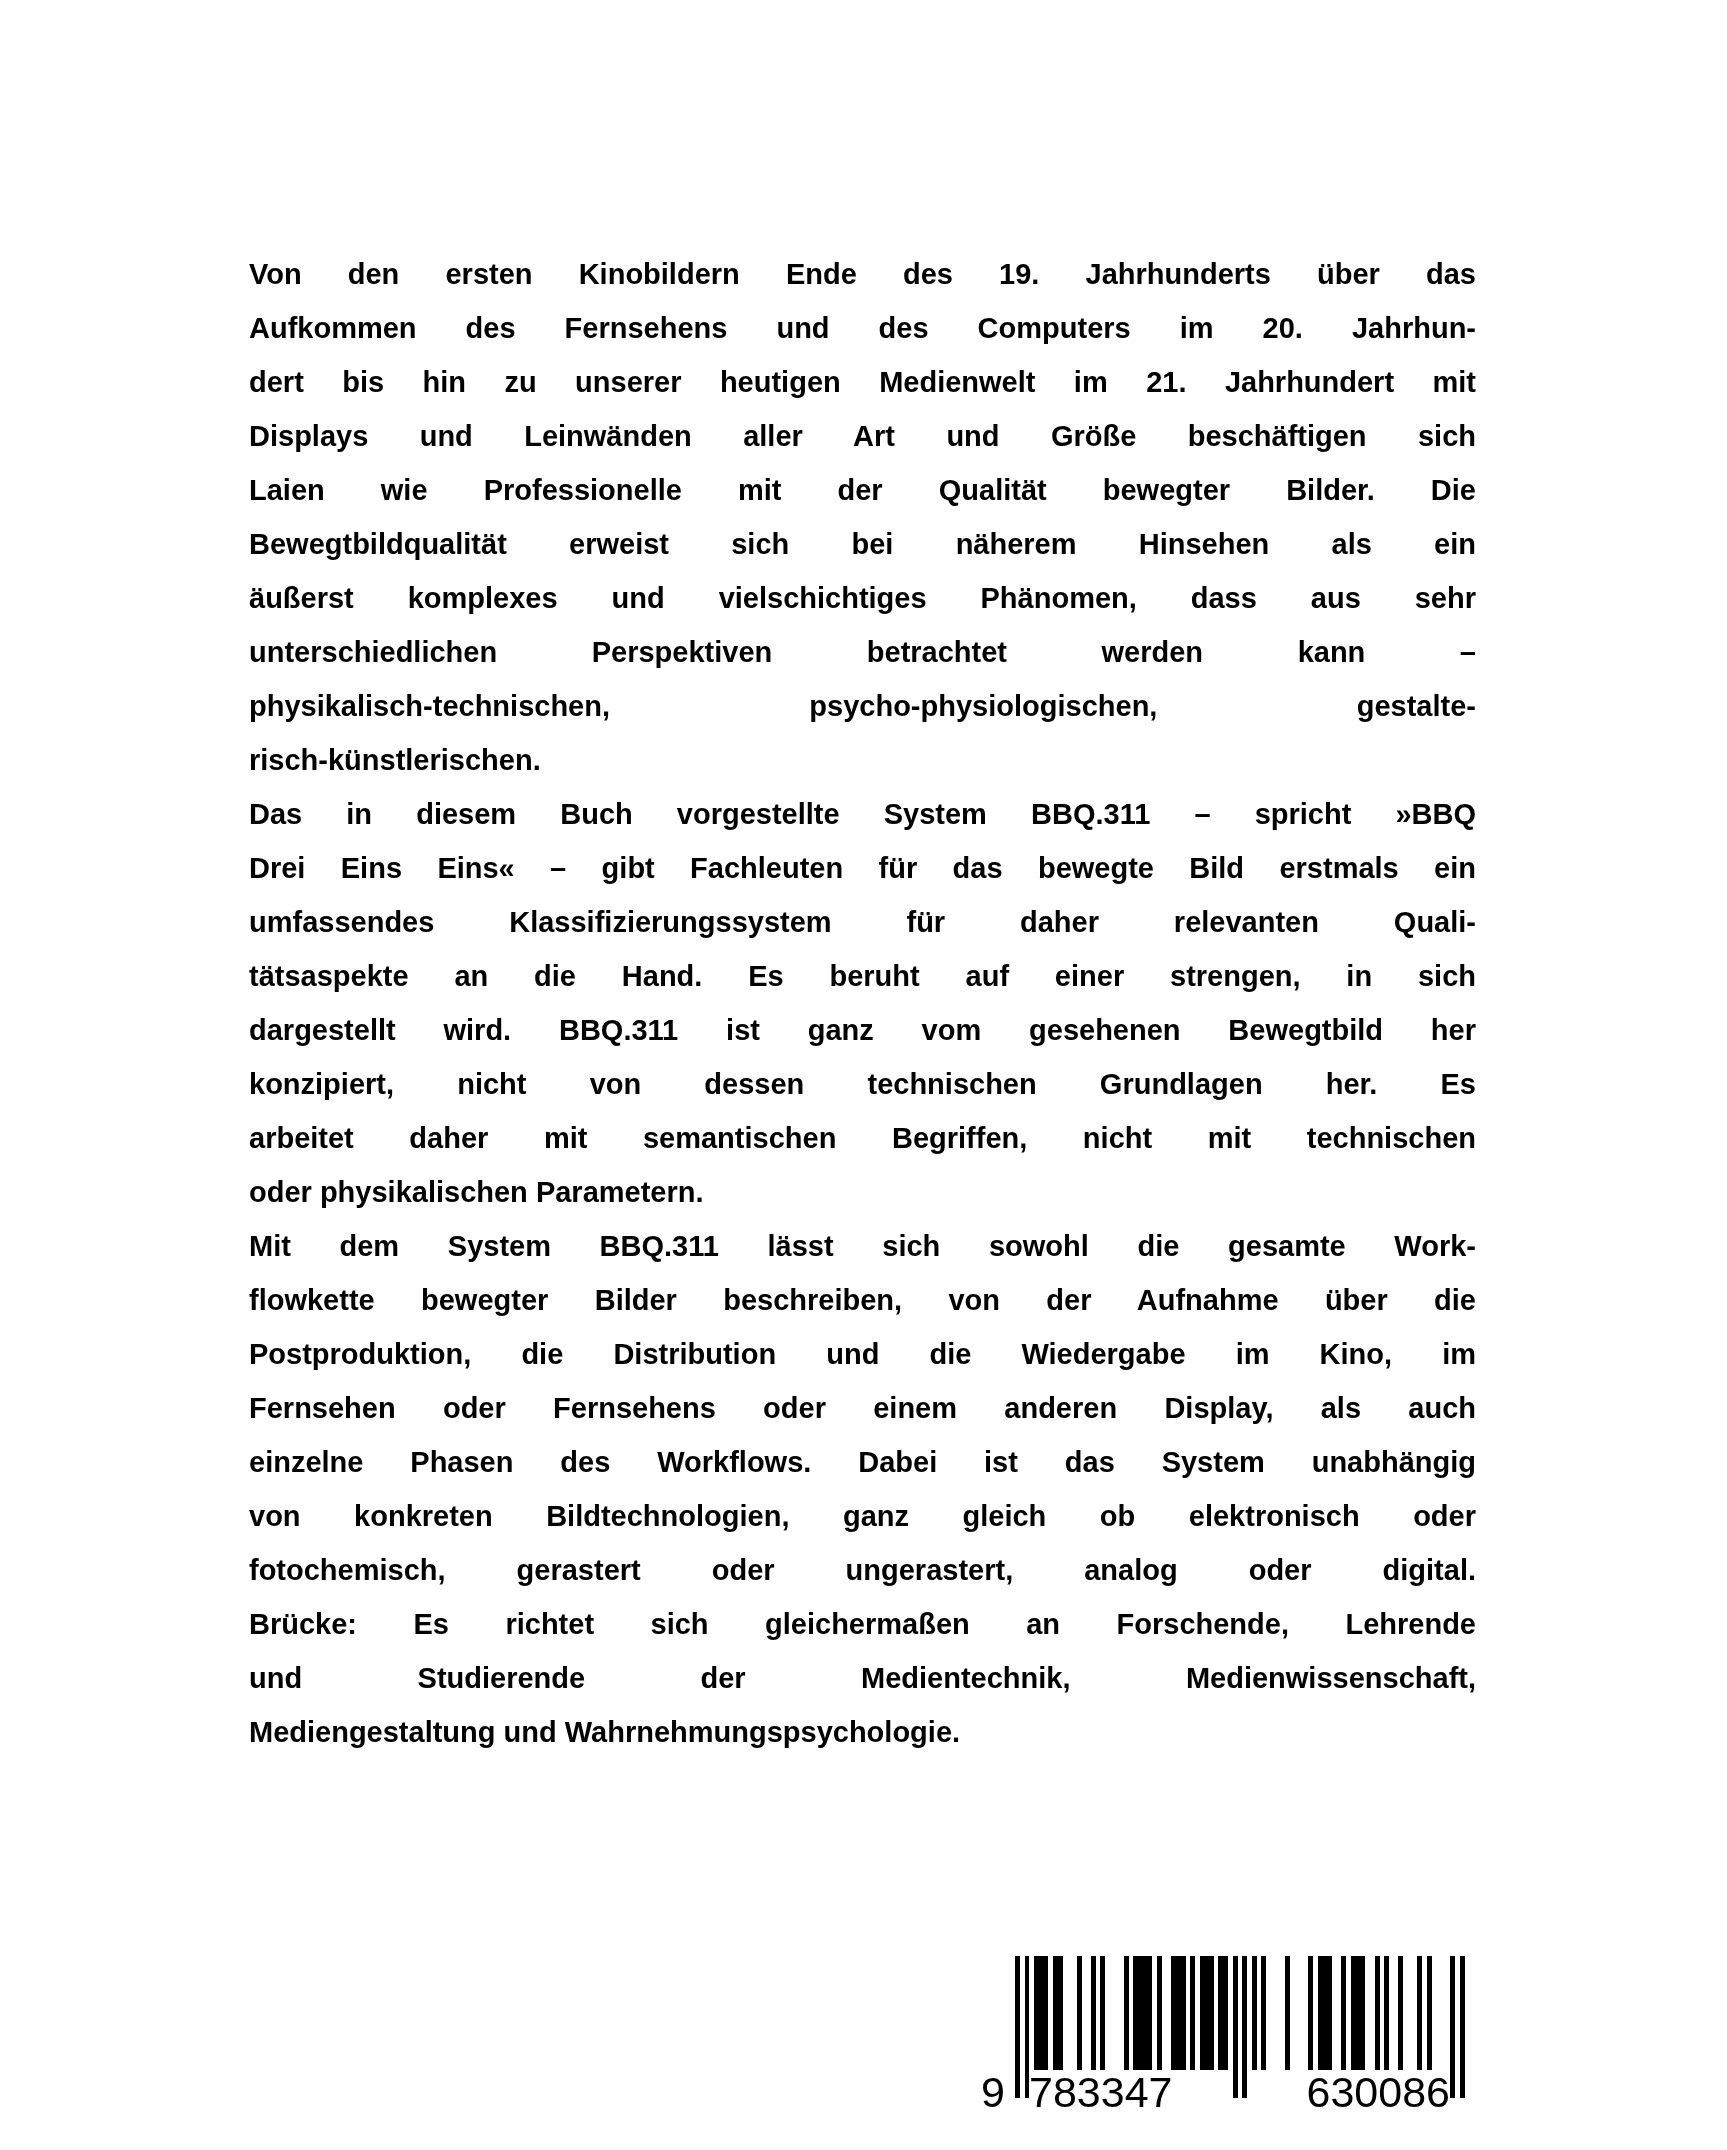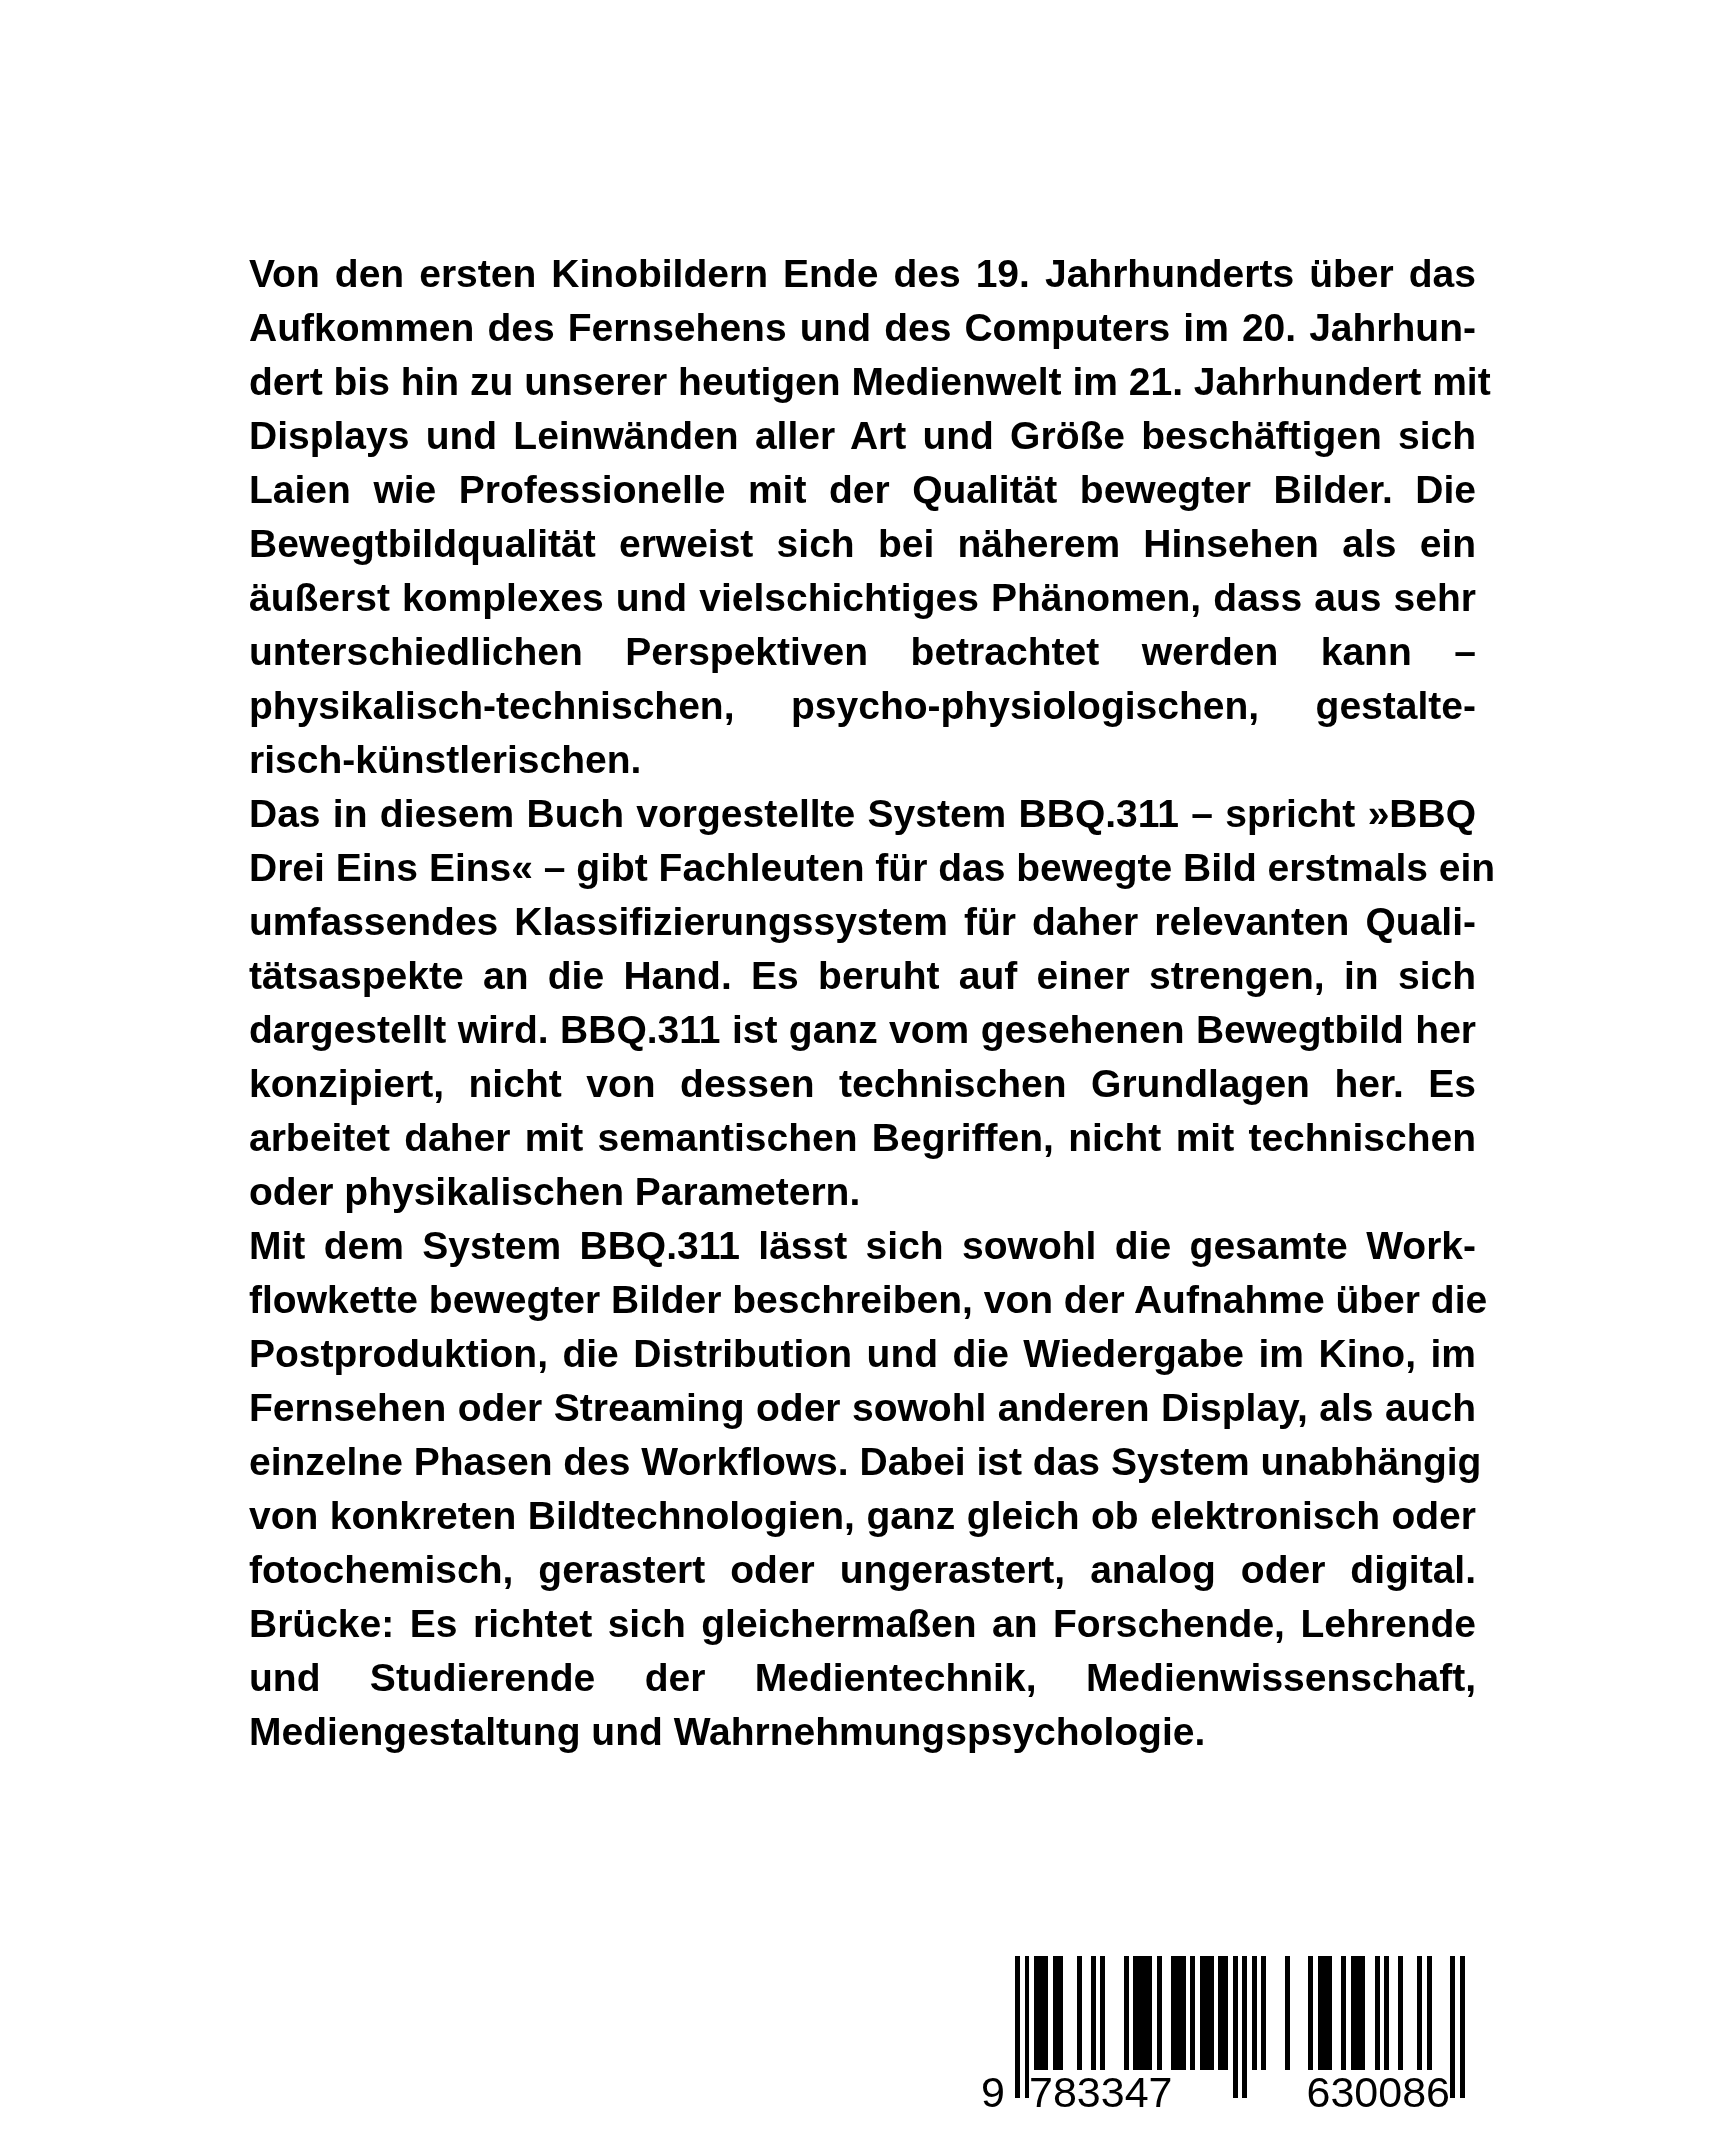--- a/index.html
+++ b/index.html
@@ -9,21 +9,21 @@
     position:relative;
     overflow:hidden;
     font-family:"Liberation Sans","DejaVu Sans",sans-serif;
   }
   
   #text-block{
     position:absolute;
     left:249px;top:247px;width:1227px;
     color:#000000;
     font-weight:700;
-    font-size:39px;
+    font-size:29px;
     line-height:54px;
   }
   #text-block .line{
     height:54px;
     text-align:justify;
     text-align-last:justify;
     white-space:nowrap;
   }
   #text-block .line.para-end{
     text-align-last:left;
@@ -73,21 +73,21 @@
     <div class="line">Drei Eins Eins« – gibt Fachleuten für das bewegte Bild erstmals ein</div>
     <div class="line">umfassendes Klassifizierungssystem für daher relevanten Quali-</div>
     <div class="line">tätsaspekte an die Hand. Es beruht auf einer strengen, in sich</div>
     <div class="line">dargestellt wird. BBQ.311 ist ganz vom gesehenen Bewegtbild her</div>
     <div class="line">konzipiert, nicht von dessen technischen Grundlagen her. Es</div>
     <div class="line">arbeitet daher mit semantischen Begriffen, nicht mit technischen</div>
     <div class="line para-end">oder physikalischen Parametern.</div>
     <div class="line">Mit dem System BBQ.311 lässt sich sowohl die gesamte Work-</div>
     <div class="line">flowkette bewegter Bilder beschreiben, von der Aufnahme über die</div>
     <div class="line">Postproduktion, die Distribution und die Wiedergabe im Kino, im</div>
-    <div class="line">Fernsehen oder Streaming oder sowohl anderen Display, als auch</div>
+    <div class="line">Fernsehen oder Fernsehens oder einem anderen Display, als auch</div>
     <div class="line">einzelne Phasen des Workflows. Dabei ist das System unabhängig</div>
     <div class="line">von konkreten Bildtechnologien, ganz gleich ob elektronisch oder</div>
     <div class="line">fotochemisch, gerastert oder ungerastert, analog oder digital.</div>
     <div class="line">Brücke: Es richtet sich gleichermaßen an Forschende, Lehrende</div>
     <div class="line">und Studierende der Medientechnik, Medienwissenschaft,</div>
     <div class="line para-end">Mediengestaltung und Wahrnehmungspsychologie.</div>
   </div>
 
 <div id="barcode">
   <div id="bars">

